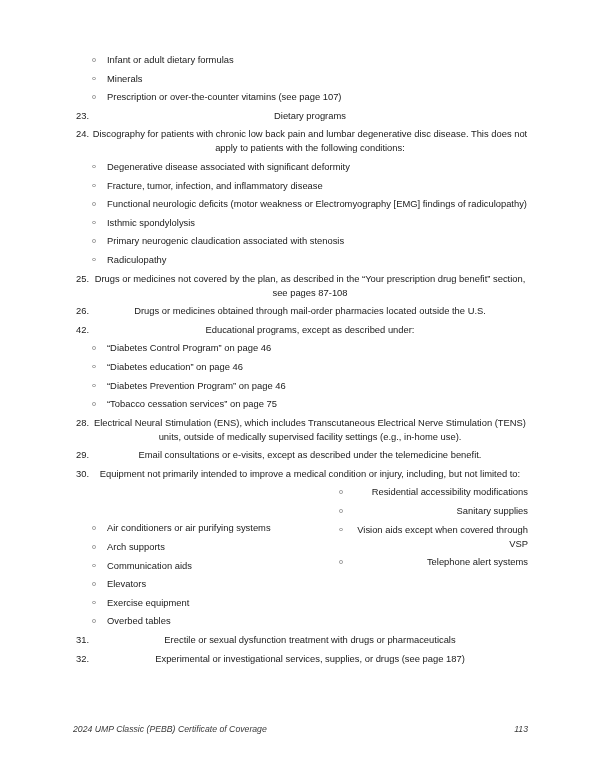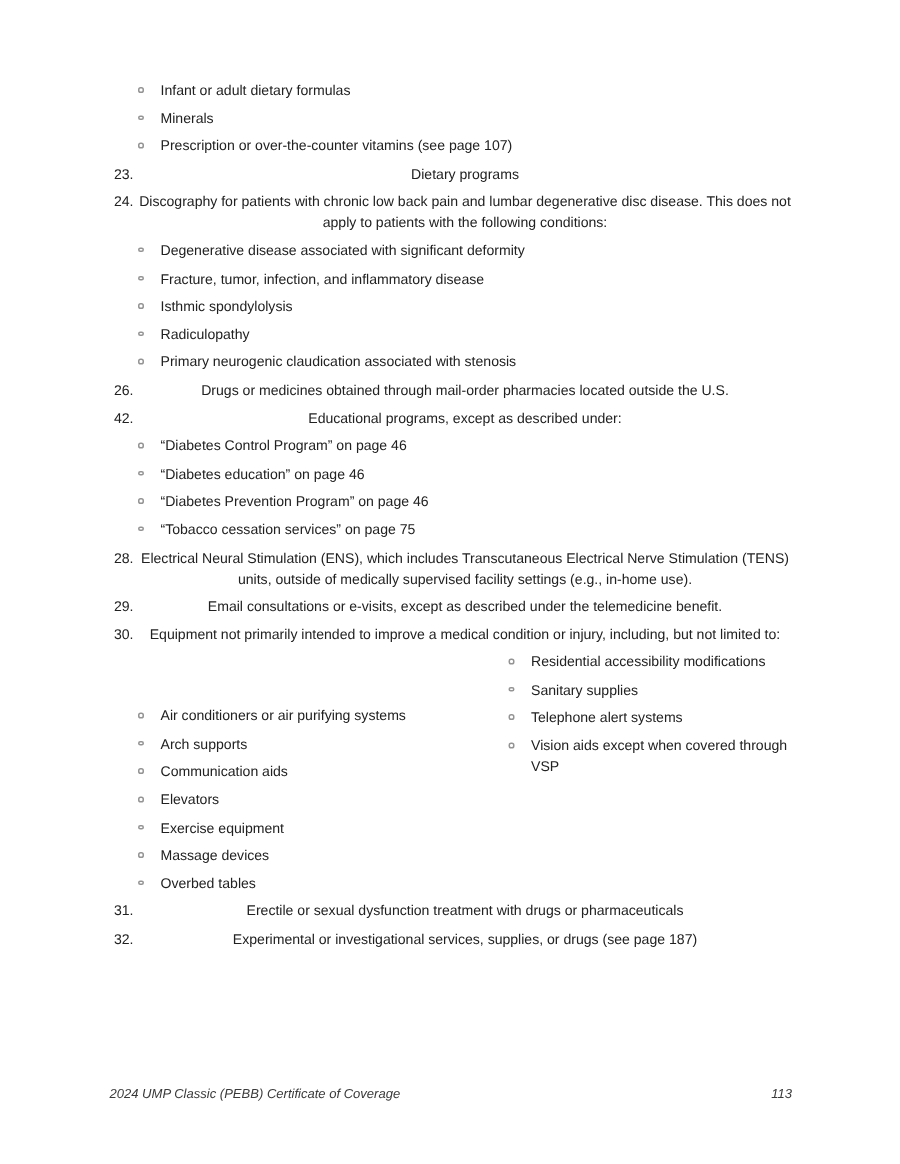--- a/index.html
+++ b/index.html
@@ -26,21 +26,21 @@
   .bullet-text { flex:1; }
 
   .num-item { display:flex; margin-bottom:4.6px;text-align:center; }
   .num { flex:0 0 19px; }
   .num-text { flex:1; }
 
   .sub-group { margin-left:18px; }
 
   .cols { display:flex; margin-left:18px; }
   .col-left { flex:0 0 247px;margin-top:36px; }
-  .col-right { flex:1; }
+  .col-right { flex:1;text-align:right; }
 
   .footer {
     position:absolute;
     left:73px; right:72px; top:722px;
     display:flex;
     justify-content:space-between;
     font-style:italic;
     font-size:8.7px;
     color:#3a3a3a;
   }
@@ -78,32 +78,40 @@
     <div class="bullet-row">
       <span class="bullet-marker"></span>
       <span class="bullet-text">Degenerative disease associated with significant deformity</span>
     </div>
     <div class="bullet-row">
       <span class="bullet-marker"></span>
       <span class="bullet-text">Fracture, tumor, infection, and inflammatory disease</span>
     </div>
     <div class="bullet-row">
       <span class="bullet-marker"></span>
+      <span class="bullet-text">Functional neurologic deficits (motor weakness or Electromyography [EMG] findings of radiculopathy)</span>
+    </div>
+    <div class="bullet-row">
+      <span class="bullet-marker"></span>
       <span class="bullet-text">Isthmic spondylolysis</span>
     </div>
     <div class="bullet-row">
       <span class="bullet-marker"></span>
+      <span class="bullet-text">Primary neurogenic claudication associated with stenosis</span>
+    </div>
+    <div class="bullet-row">
+      <span class="bullet-marker"></span>
       <span class="bullet-text">Radiculopathy</span>
     </div>
-    <div class="bullet-row">
-      <span class="bullet-marker"></span>
-      <span class="bullet-text">Primary neurogenic claudication associated with stenosis</span>
-    </div>
-  </div>
-
+  </div>
+
+  <div class="num-item">
+    <span class="num">25.</span>
+    <div class="num-text">Drugs or medicines not covered by the plan, as described in the “Your prescription drug benefit” section, see pages 87-108</div>
+  </div>
 
   <div class="num-item">
     <span class="num">26.</span>
     <div class="num-text">Drugs or medicines obtained through mail-order pharmacies located outside the U.S.</div>
   </div>
 
   <div class="num-item">
     <span class="num">42.</span>
     <div class="num-text">Educational programs, except as described under:</div>
   </div>
@@ -157,43 +165,39 @@
       <div class="bullet-row">
         <span class="bullet-marker"></span>
         <span class="bullet-text">Elevators</span>
       </div>
       <div class="bullet-row">
         <span class="bullet-marker"></span>
         <span class="bullet-text">Exercise equipment</span>
       </div>
       <div class="bullet-row">
         <span class="bullet-marker"></span>
-        <span class="bullet-text">Massage devices</span>
-      </div>
-      <div class="bullet-row">
-        <span class="bullet-marker"></span>
         <span class="bullet-text">Overbed tables</span>
       </div>
     </div>
     <div class="col-right">
       <div class="bullet-row">
         <span class="bullet-marker"></span>
         <span class="bullet-text">Residential accessibility modifications</span>
       </div>
       <div class="bullet-row">
         <span class="bullet-marker"></span>
         <span class="bullet-text">Sanitary supplies</span>
       </div>
       <div class="bullet-row">
         <span class="bullet-marker"></span>
+        <span class="bullet-text">Vision aids except when covered through VSP</span>
+      </div>
+      <div class="bullet-row">
+        <span class="bullet-marker"></span>
         <span class="bullet-text">Telephone alert systems</span>
-      </div>
-      <div class="bullet-row">
-        <span class="bullet-marker"></span>
-        <span class="bullet-text">Vision aids except when covered through VSP</span>
       </div>
     </div>
   </div>
 
   <div class="num-item">
     <span class="num">31.</span>
     <div class="num-text">Erectile or sexual dysfunction treatment with drugs or pharmaceuticals</div>
   </div>
 
   <div class="num-item">

